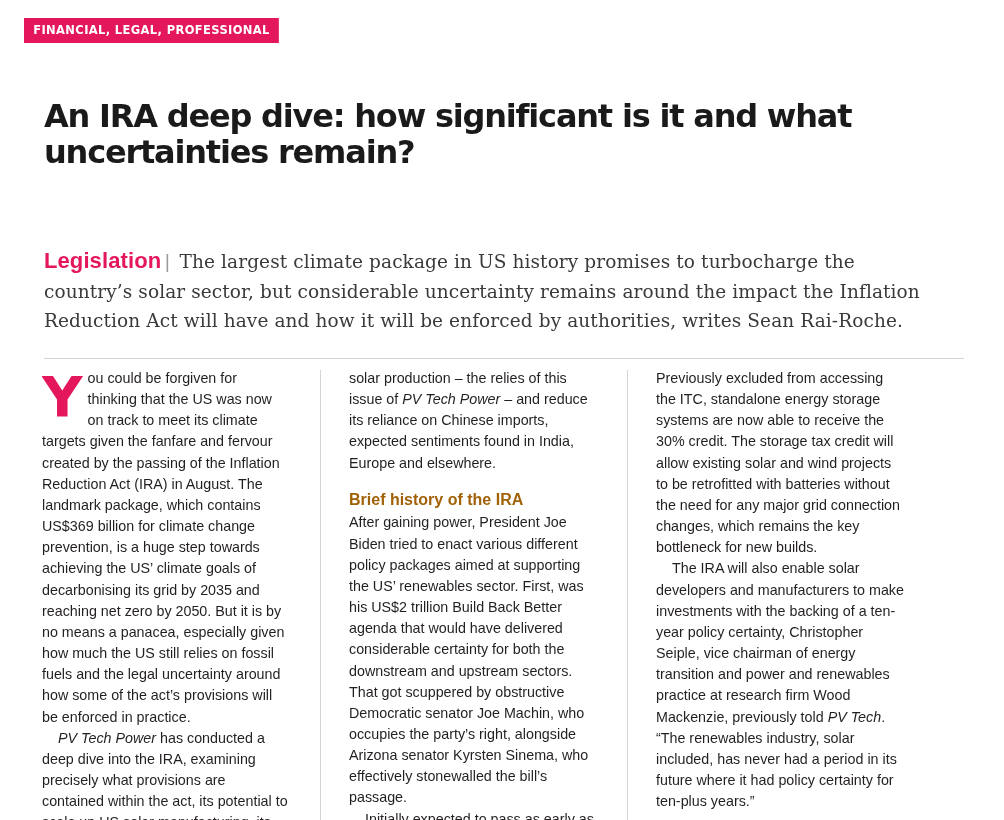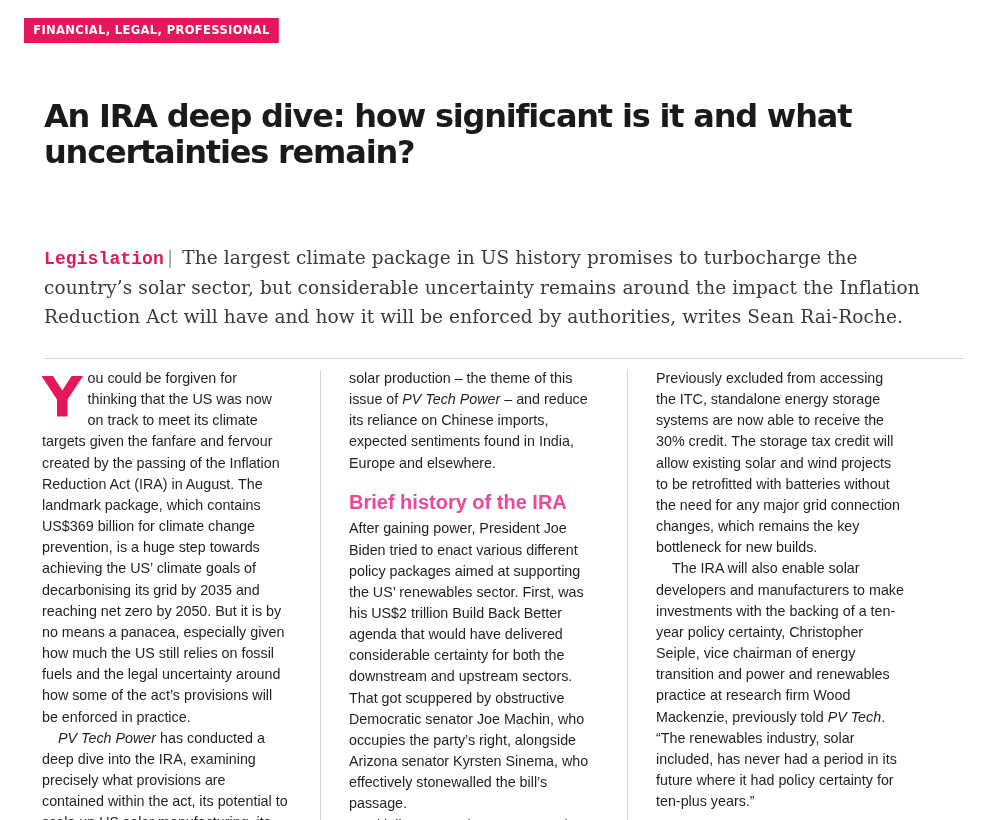--- a/index.html
+++ b/index.html
@@ -61,23 +61,23 @@
     top: 244px;
     width: 905px;
     font-family: "DejaVu Serif", serif;
     font-size: 18.5px;
     line-height: 1.55;
     color: #3a3a3a;
     letter-spacing: 0.1px;
   }
   .standfirst .kicker {
     color: #e4175c;
-    font-family: Liberation Mono, monospace;
+    font-family: Liberation Sans, sans-serif;
     font-weight: bold;
-    font-size: 18px;
+    font-size: 22px;
   }
   .standfirst .divider {
     color: #9b9b9b;
     font-family: "DejaVu Sans", sans-serif;
     font-weight: normal;
     padding: 0 3px;
   }
 
   
   .top-rule {
@@ -124,23 +124,23 @@
     margin: 0;
     text-align: left;
   }
   .col p + p {
     text-indent: 16px;
   }
   .col p.no-indent {
     text-indent: 0;
   }
   .subhead {
-    color: #ec4899;
+    color: #a16207;
     font-weight: bold;
-    font-size: 20px;
+    font-size: 16px;
     margin: 14px 0 1px 0 !important;
     text-indent: 0 !important;
   }
   em, .ital {
   }
 
   
   .dropcap {
     float: left;
     font-family: "DejaVu Sans", sans-serif;
@@ -170,21 +170,21 @@
   <div class="columns">
 
     <div class="col">
       <p class="no-indent"><span class="dropcap">Y</span><span>ou could be forgiven for thinking that the US was now on track to meet its climate targets given the fanfare and fervour created by the passing of the Inflation Reduction Act (IRA) in August. The landmark package, which contains US$369 billion for climate change prevention, is a huge step towards achieving the US’ climate goals of decarbonising its grid by 2035 and reaching net zero by 2050. But it is by no means a panacea, especially given how much the US still relies on fossil fuels and the legal uncertainty around how some of the act’s provisions will be enforced in practice.</span></p>
       <p><em>PV Tech Power</em><span> has conducted a deep dive into the IRA, examining precisely what provisions are contained within the act, its potential to scale up US solar manufacturing, its likely impact on US deployment and what legal and regulatory hurdles remain. Through conversations with industry</span></p>
     </div>
 
     <div class="col-gap ruled"></div>
 
     <div class="col">
-      <p class="no-indent"><span>solar production – the theme of this issue of </span><em>PV Tech Power</em><span> – and reduce its reliance on Chinese imports, expected sentiments found in India, Europe and elsewhere.</span></p>
+      <p class="no-indent"><span>solar production – the relies of this issue of </span><em>PV Tech Power</em><span> – and reduce its reliance on Chinese imports, expected sentiments found in India, Europe and elsewhere.</span></p>
       <p class="subhead">Brief history of the IRA</p>
       <p class="no-indent">After gaining power, President Joe Biden tried to enact various different policy packages aimed at supporting the US’ renewables sector. First, was his US$2 trillion Build Back Better agenda that would have delivered considerable certainty for both the downstream and upstream sectors. That got scuppered by obstructive Democratic senator Joe Machin, who occupies the party’s right, alongside Arizona senator Kyrsten Sinema, who effectively stonewalled the bill’s passage.</p>
       <p>Initially expected to pass as early as November 2021, by July no progress had been made and many thought the hope for a favourable policy package for solar</p>
     </div>
 
     <div class="col-gap ruled"></div>
 
     <div class="col">
       <p>Previously excluded from accessing the ITC, standalone energy storage systems are now able to receive the 30% credit. The storage tax credit will allow existing solar and wind projects to be retrofitted with batteries without the need for any major grid connection changes, which remains the key bottleneck for new builds.</p>
       <p><span>The IRA will also enable solar developers and manufacturers to make investments with the backing of a ten-year policy certainty, Christopher Seiple, vice chairman of energy transition and power and renewables practice at research firm Wood Mackenzie, previously told </span><em>PV Tech</em><span>. “The renewables industry, solar included, has never had a period in its future where it had policy certainty for ten-plus years.”</span></p>

